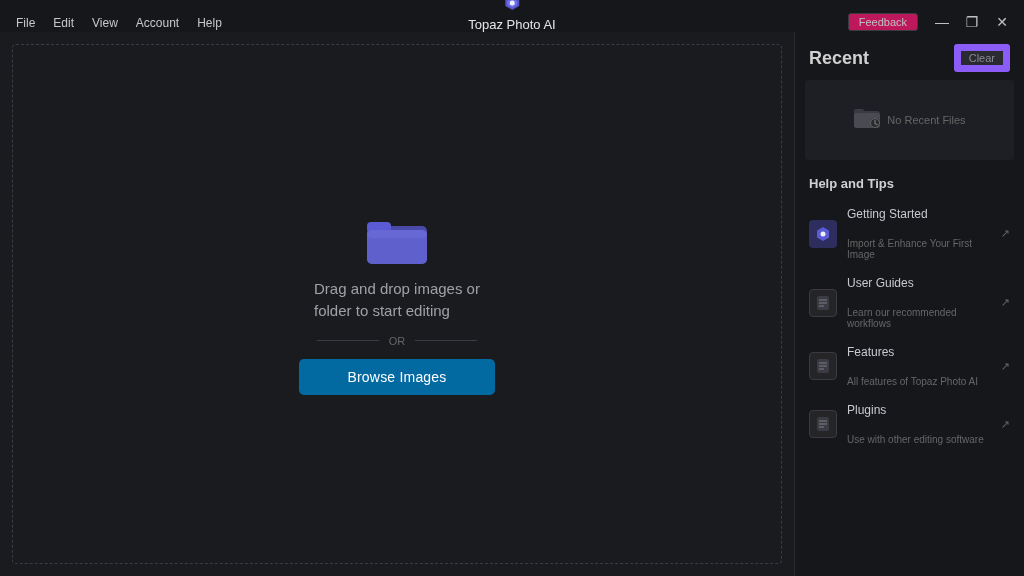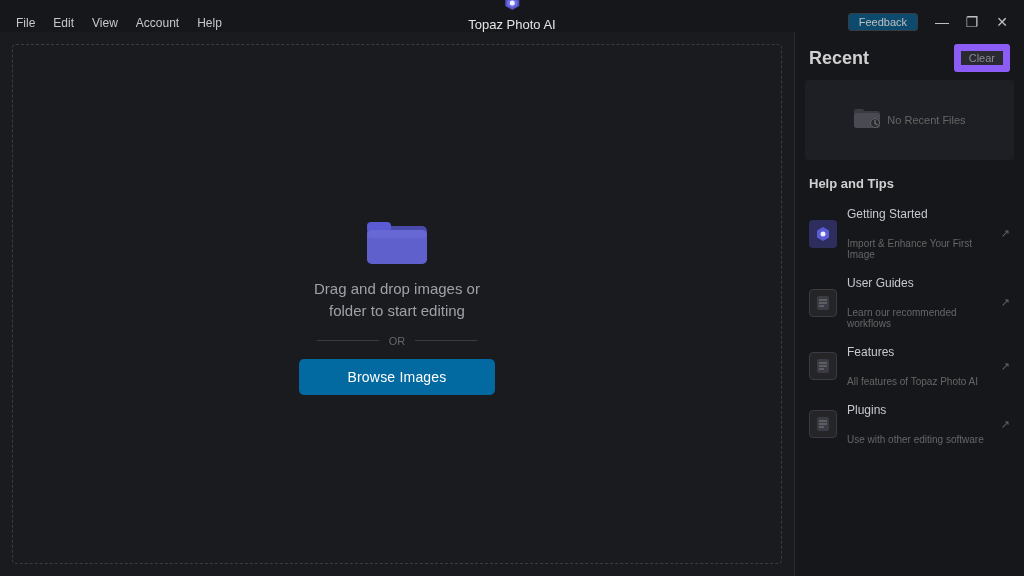--- a/index.html
+++ b/index.html
@@ -55,21 +55,21 @@
     }
 
     #window-controls {
       display: flex;
       align-items: center;
       gap: 2px;
     }
     #feedback-btn {
       font-size: 11px;
       color: #c0c0c0;
-      background: #0c4a6e;
+      background: #be185d;
       border: 1px solid #3a3b40;
       border-radius: 3px;
       padding: 2px 10px;
       cursor: pointer;
       margin-right: 8px;
     }
     .win-btn {
       width: 28px;
       height: 20px;
       display: flex;
@@ -138,21 +138,21 @@
       padding: 10px 48px;
       font-size: 14px;
       cursor: pointer;
       font-weight: 500;
       letter-spacing: 0.2px;
     }
 
     #drag-text {
       font-size: 15px;
       color: #a0a0a8;
-      text-align: center;
+      text-align: left;
       line-height: 1.5;
     }
 
     
     #right-panel {
       width: 230px;
       background: #16171b;
       border-left: 1px solid #2a2b30;
       display: flex;
       flex-direction: column;

